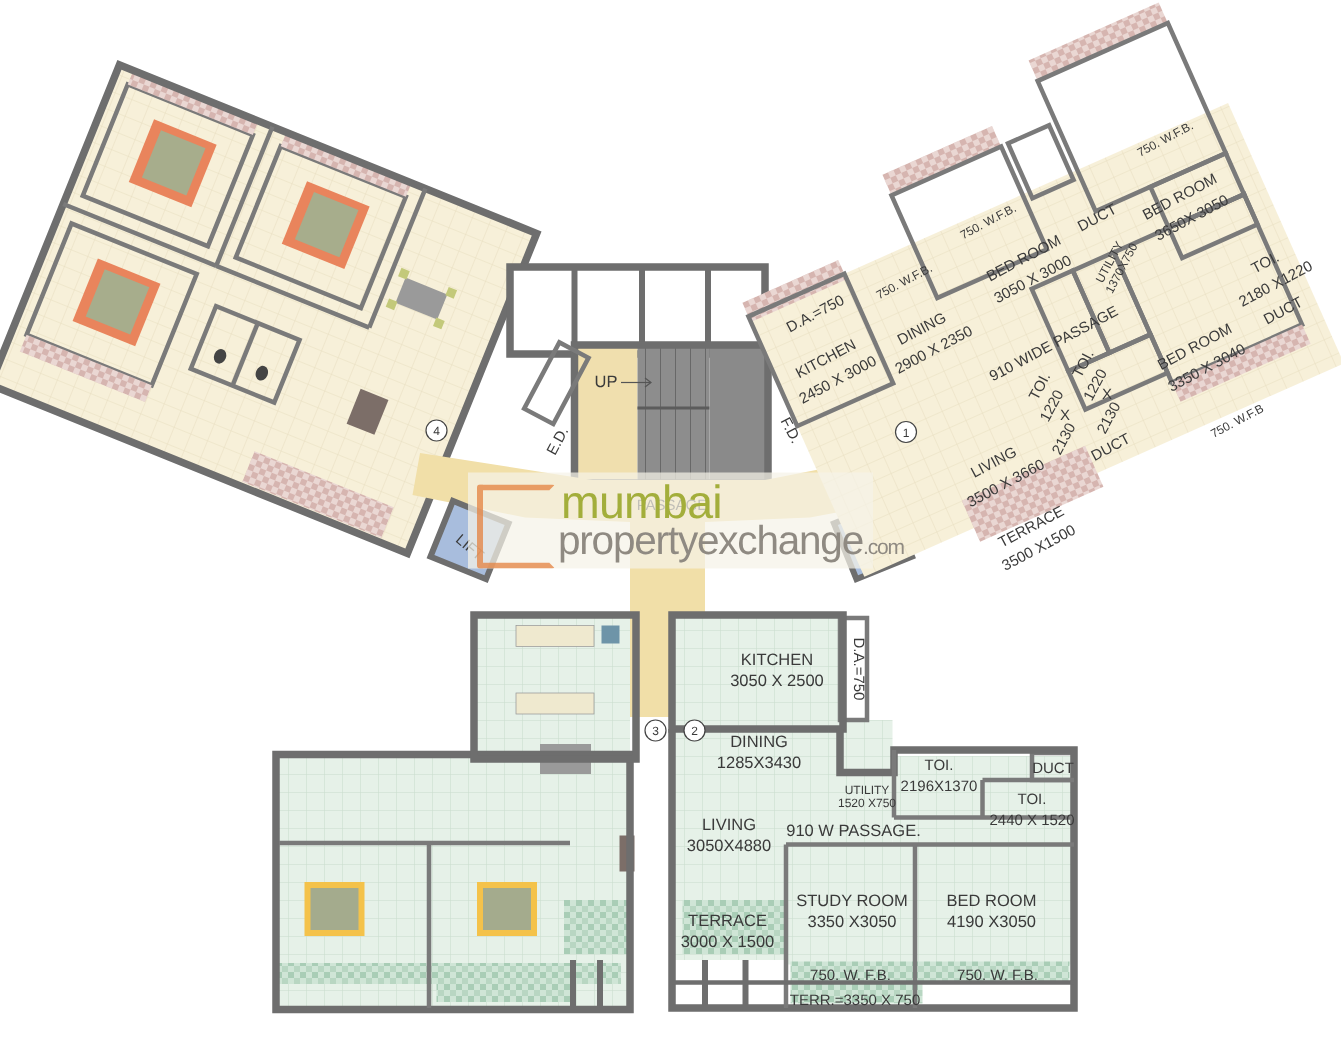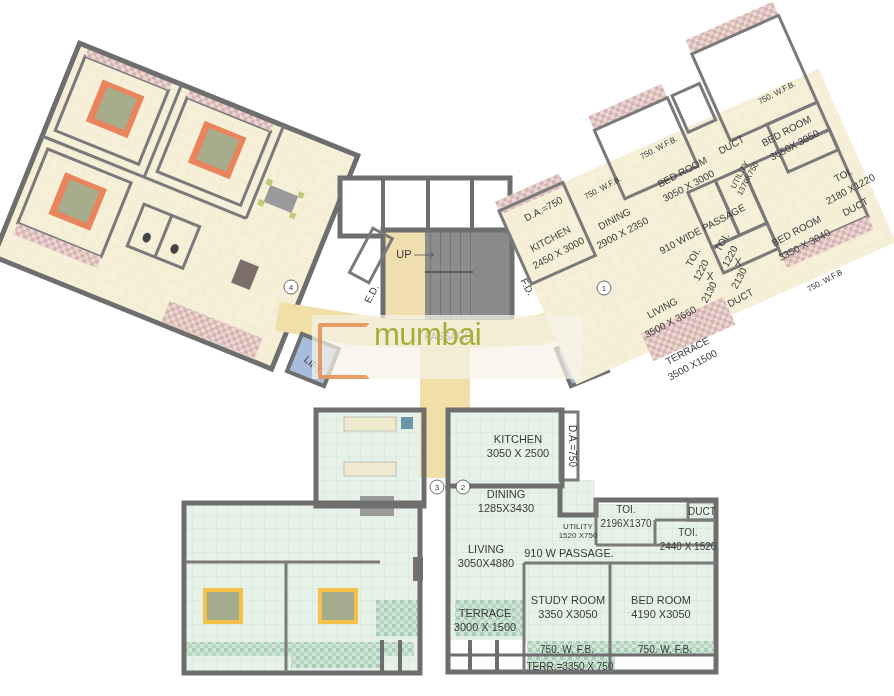--- a/index.html
+++ b/index.html
@@ -256,13 +256,14 @@
     <text class="lbl" x="485" y="631">3000 X 1500</text>
     <text class="lbl lbl-md" x="567" y="653">750. W. F.B.</text>
     <text class="lbl lbl-md" x="665" y="653">750. W. F.B.</text>
     <text class="lbl lbl-md" x="570" y="670">TERR.=3350 X 750</text>
   </g>
 </svg>
 
 <div class="watermark">
   <div class="wm-logo"></div>
   <div class="wm-line1">mumbai</div>
+  <div class="wm-line2"><span>propertyexchange</span><span class="com">.com</span></div>
 </div>
 
 </body></html>

